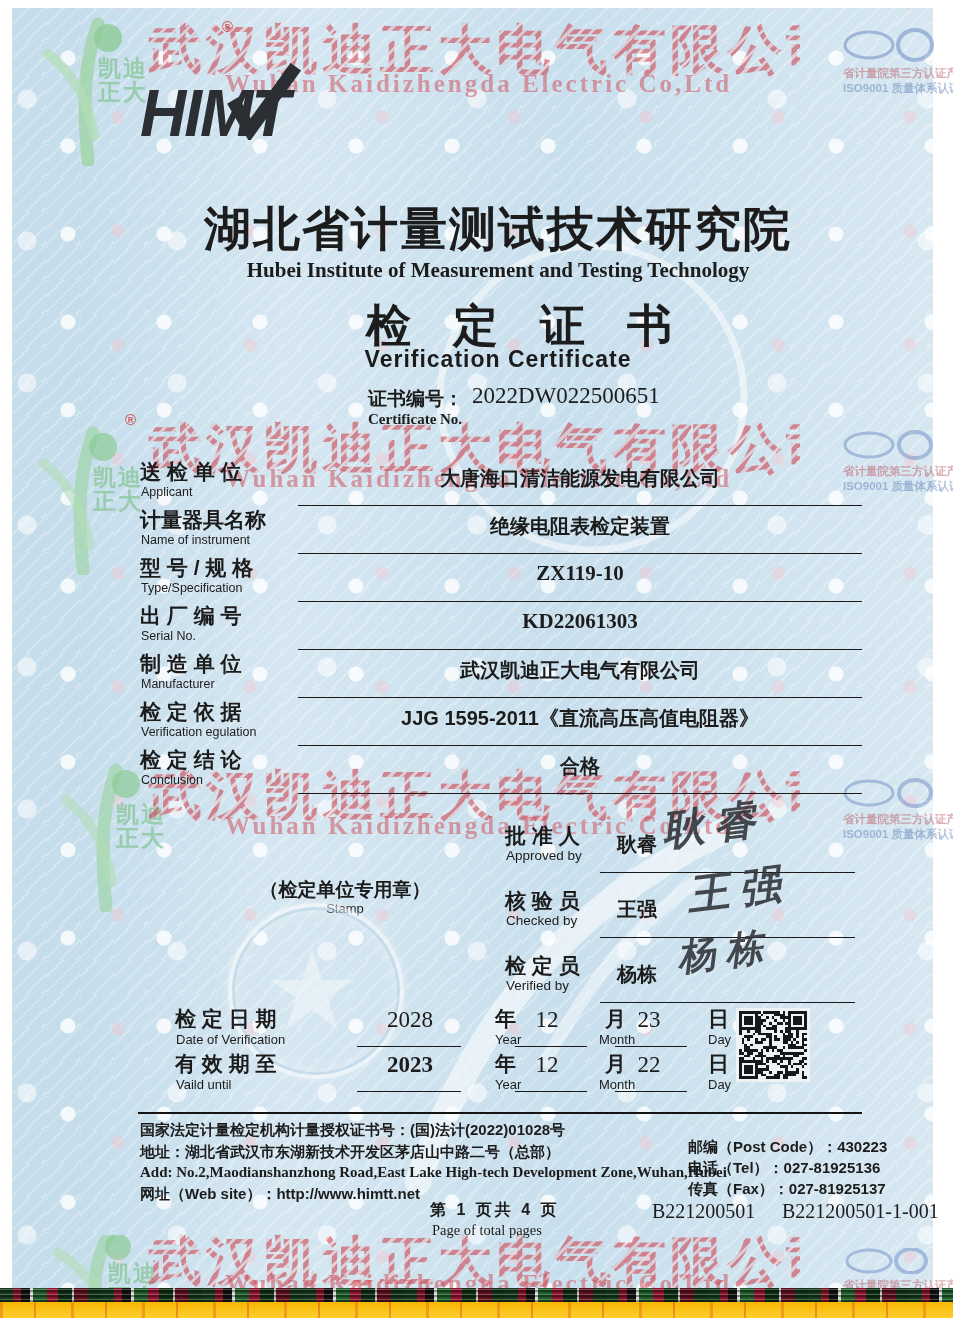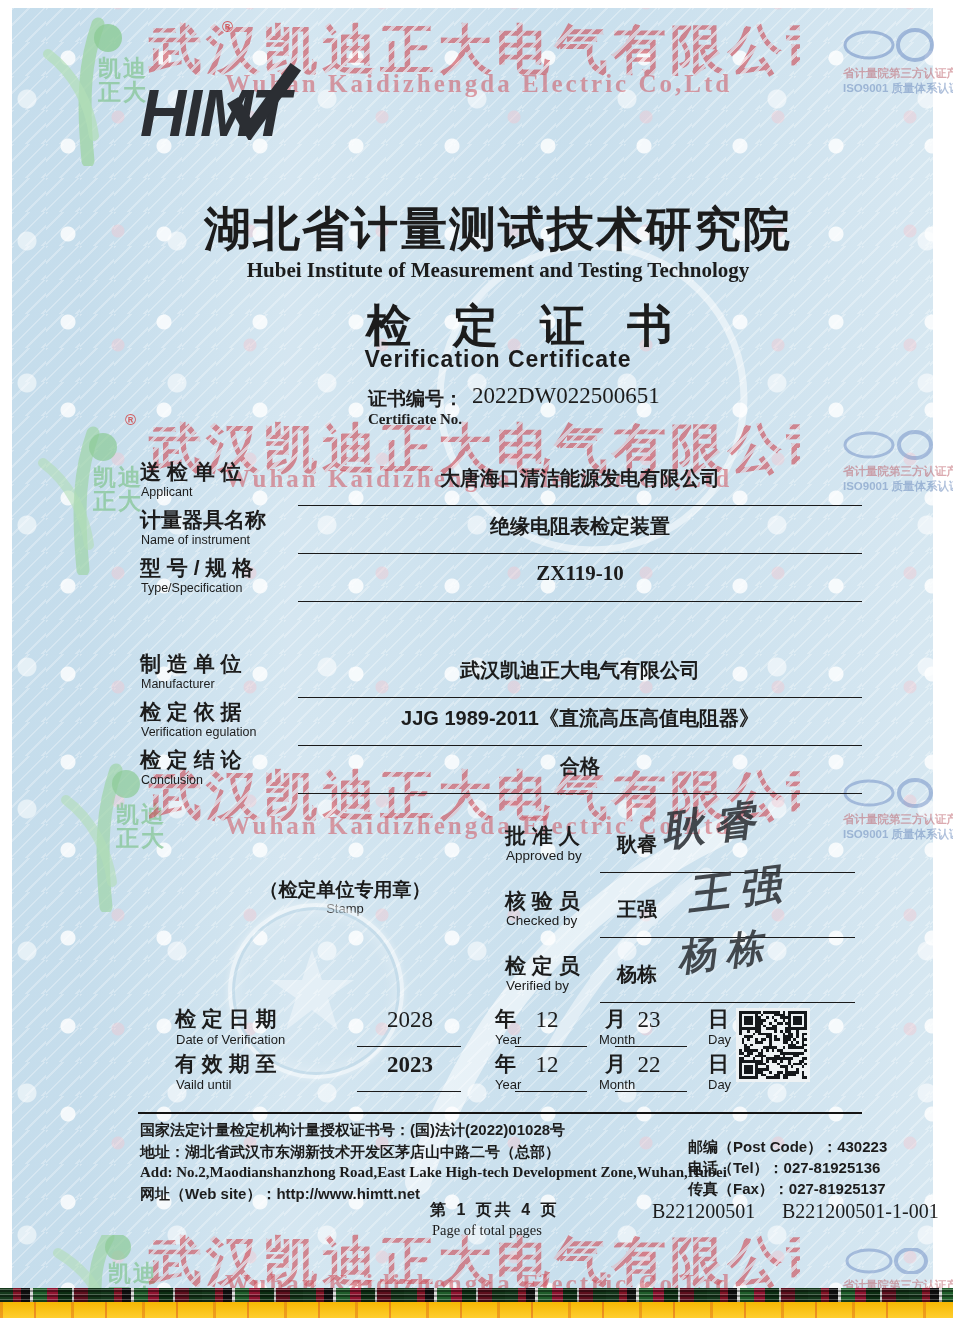--- a/index.html
+++ b/index.html
@@ -198,30 +198,36 @@
     <div class="f-label-en">Name of instrument</div>
     <div class="f-value">绝缘电阻表检定装置</div>
     <div class="f-line"></div>
   </div>
   <div class="field-row" style="top:554px;">
     <div class="f-label-cn">型 号 / 规 格</div>
     <div class="f-label-en">Type/Specification</div>
     <div class="f-value serif" style="font-size:21px;">ZX119-10</div>
     <div class="f-line"></div>
   </div>
+  <div class="field-row" style="top:602px;">
+    <div class="f-label-cn">出 厂 编 号</div>
+    <div class="f-label-en">Serial No.</div>
+    <div class="f-value serif" style="font-size:21px;">KD22061303</div>
+    <div class="f-line"></div>
+  </div>
   <div class="field-row" style="top:650px;">
     <div class="f-label-cn">制 造 单 位</div>
     <div class="f-label-en">Manufacturer</div>
     <div class="f-value">武汉凯迪正大电气有限公司</div>
     <div class="f-line"></div>
   </div>
   <div class="field-row" style="top:698px;">
     <div class="f-label-cn">检 定 依 据</div>
     <div class="f-label-en">Verification egulation</div>
-    <div class="f-value" style="font-weight:700;">JJG 1989-2011《直流高压高值电阻器》</div>
+    <div class="f-value" style="font-weight:700;">JJG 1595-2011《直流高压高值电阻器》</div>
     <div class="f-line"></div>
   </div>
   <div class="field-row" style="top:746px;">
     <div class="f-label-cn">检 定 结 论</div>
     <div class="f-label-en">Conclusion</div>
     <div class="f-value">合格</div>
     <div class="f-line"></div>
   </div>
 
   <div class="abs stamp-label center" style="left:235px;top:877px;width:220px;">（检定单位专用章）</div>

